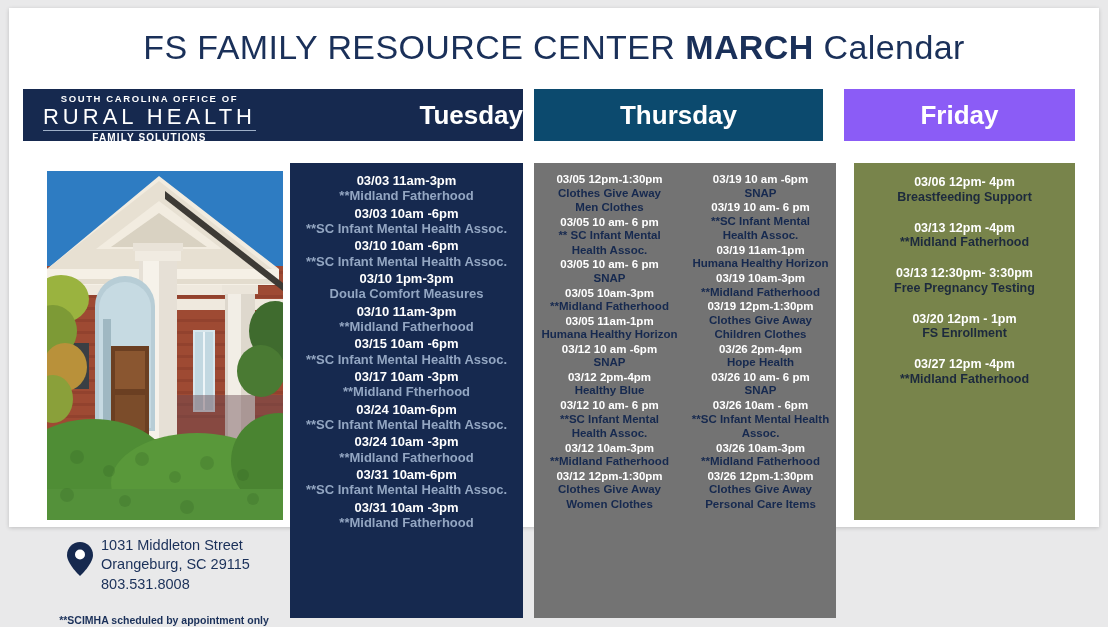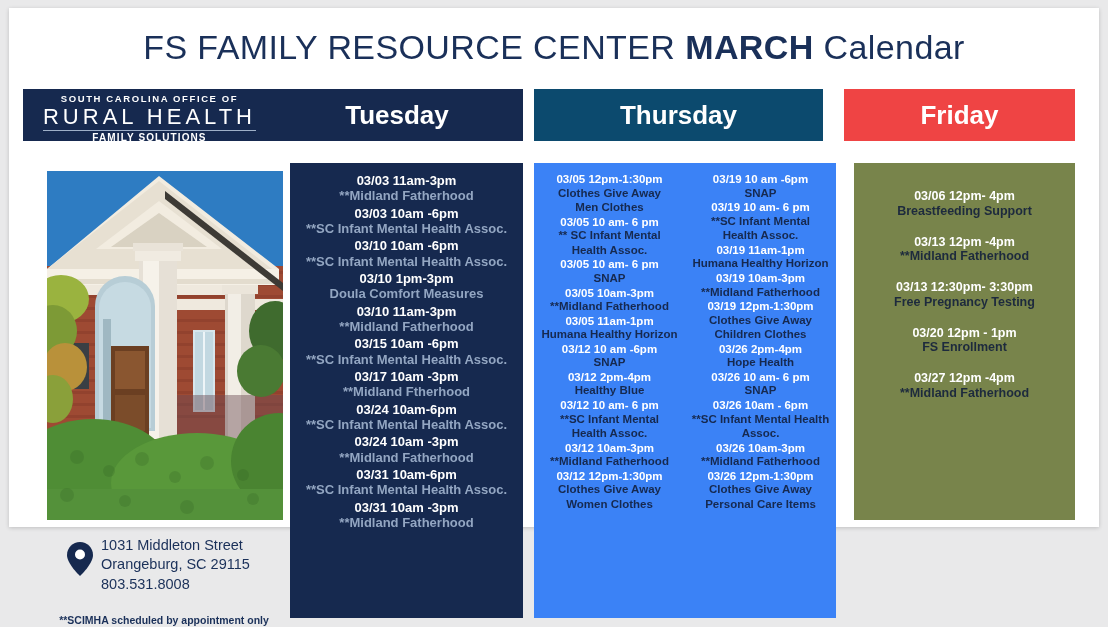--- a/index.html
+++ b/index.html
@@ -26,41 +26,41 @@
   }
   .title .bold{font-weight:bold;}
   
   .hdr{
     position:absolute;height:52px;
     display:flex;align-items:center;justify-content:center;
     color:#ffffff;font-weight:bold;font-size:26px;
   }
   .hdr-tue{left:14px;top:81px;width:500px;background:#16294f;justify-content:flex-end;}
   .hdr-thu{left:525px;top:81px;width:289px;background:#0c4a6e;}
-  .hdr-fri{left:835px;top:81px;width:231px;background:#ef4444;}
-  .tue-day{width:252px;text-align:center;}
+  .hdr-fri{left:835px;top:81px;width:231px;background:#8b5cf6;}
+  .tue-day{width:252px;text-align:right;}
 
   
   .logo{
     position:absolute;left:28px;top:86px;width:225px;height:44px;
     color:#fff;text-align:center;line-height:1;
   }
   .logo .l1{font-size:9.5px;letter-spacing:1.6px;font-weight:bold;}
   .logo .l2{font-size:22px;letter-spacing:4px;font-weight:normal;margin-top:2px;}
   .logo .rule{height:1px;background:#9fb0c8;margin:2px 6px 2px 6px;}
   .logo .l3{font-size:10px;letter-spacing:1.1px;font-weight:bold;}
 
   
   .col-tue{
     position:absolute;left:281px;top:155px;width:233px;height:455px;
     background:#16294f;
   }
   .col-thu{
     position:absolute;left:525px;top:155px;width:302px;height:455px;
-    background:#3b82f6;display:flex;
+    background:#737373;display:flex;
   }
   .col-fri{
     position:absolute;left:845px;top:155px;width:221px;height:357px;
     background:#78844b;
   }
   .sub{width:50%;padding-top:10px;box-sizing:border-box;}
 
   
   .ev{text-align:center;line-height:1.18;}
   .ev .when{font-weight:bold;}
@@ -71,21 +71,21 @@
   .col-tue .ev{font-size:13px;margin-bottom:2px;}
   .col-tue .when{color:#ffffff;}
   .col-tue .what{color:#93a6c2;}
 
   
   .col-thu .ev{font-size:11.5px;margin-bottom:1px;}
   .col-thu .when{color:#ffffff;}
   .col-thu .what{color:#16294f;}
 
   
-  .col-fri{padding-top:26px;box-sizing:border-box;}
+  .col-fri{padding-top:12px;box-sizing:border-box;}
   .col-fri .ev{font-size:12.5px;margin-bottom:16px;}
   .col-fri .when{color:#ffffff;}
   .col-fri .what{color:#1d2a3d;}
 
   
   .photo{
     position:absolute;left:38px;top:163px;width:236px;height:349px;
     overflow:hidden;background:#2e7fc4;
   }
   .photo svg{display:block;width:236px;height:349px;}

